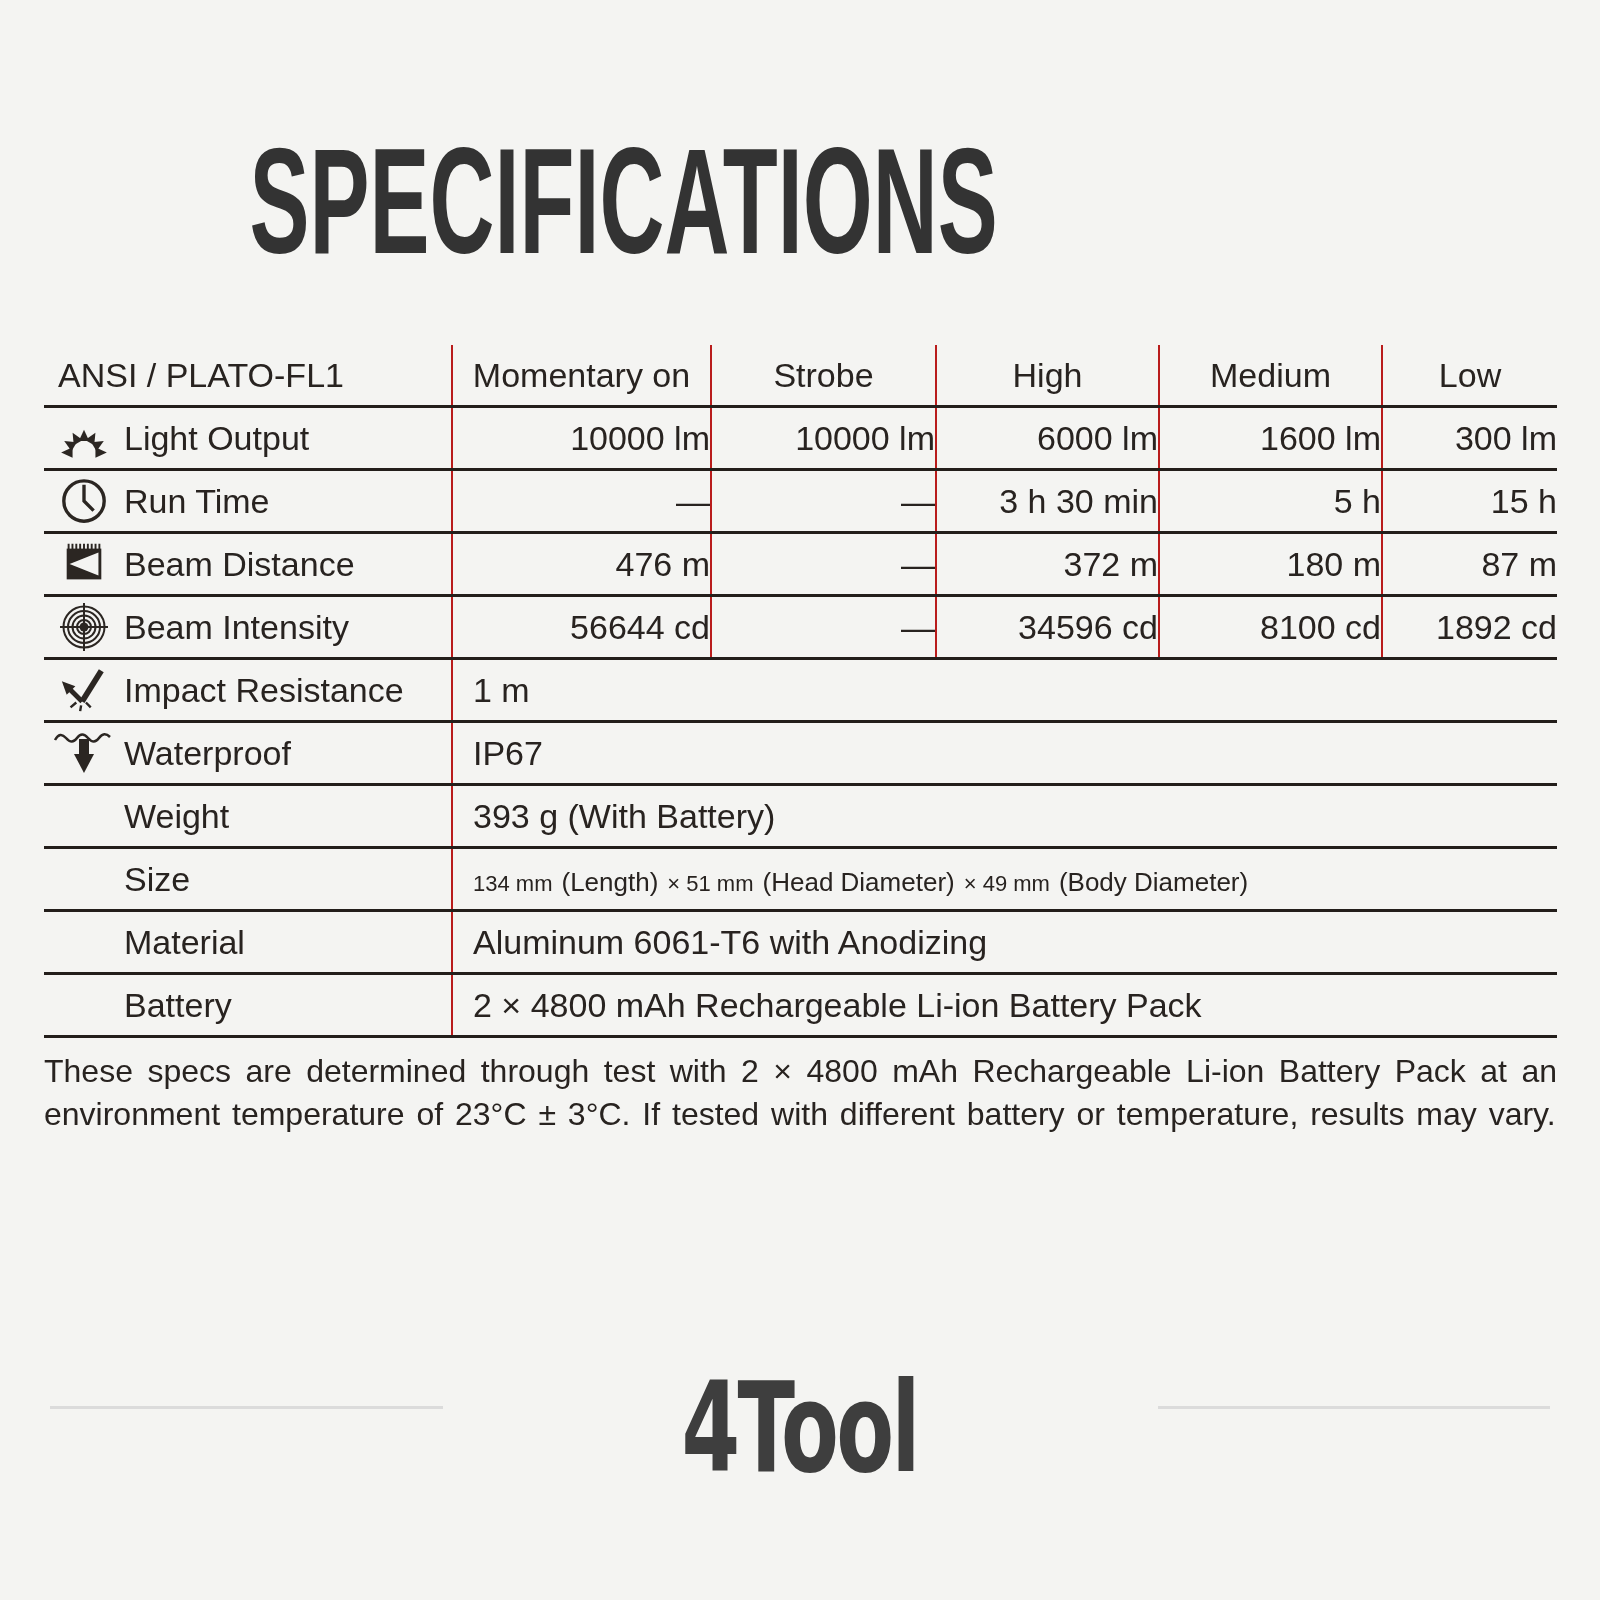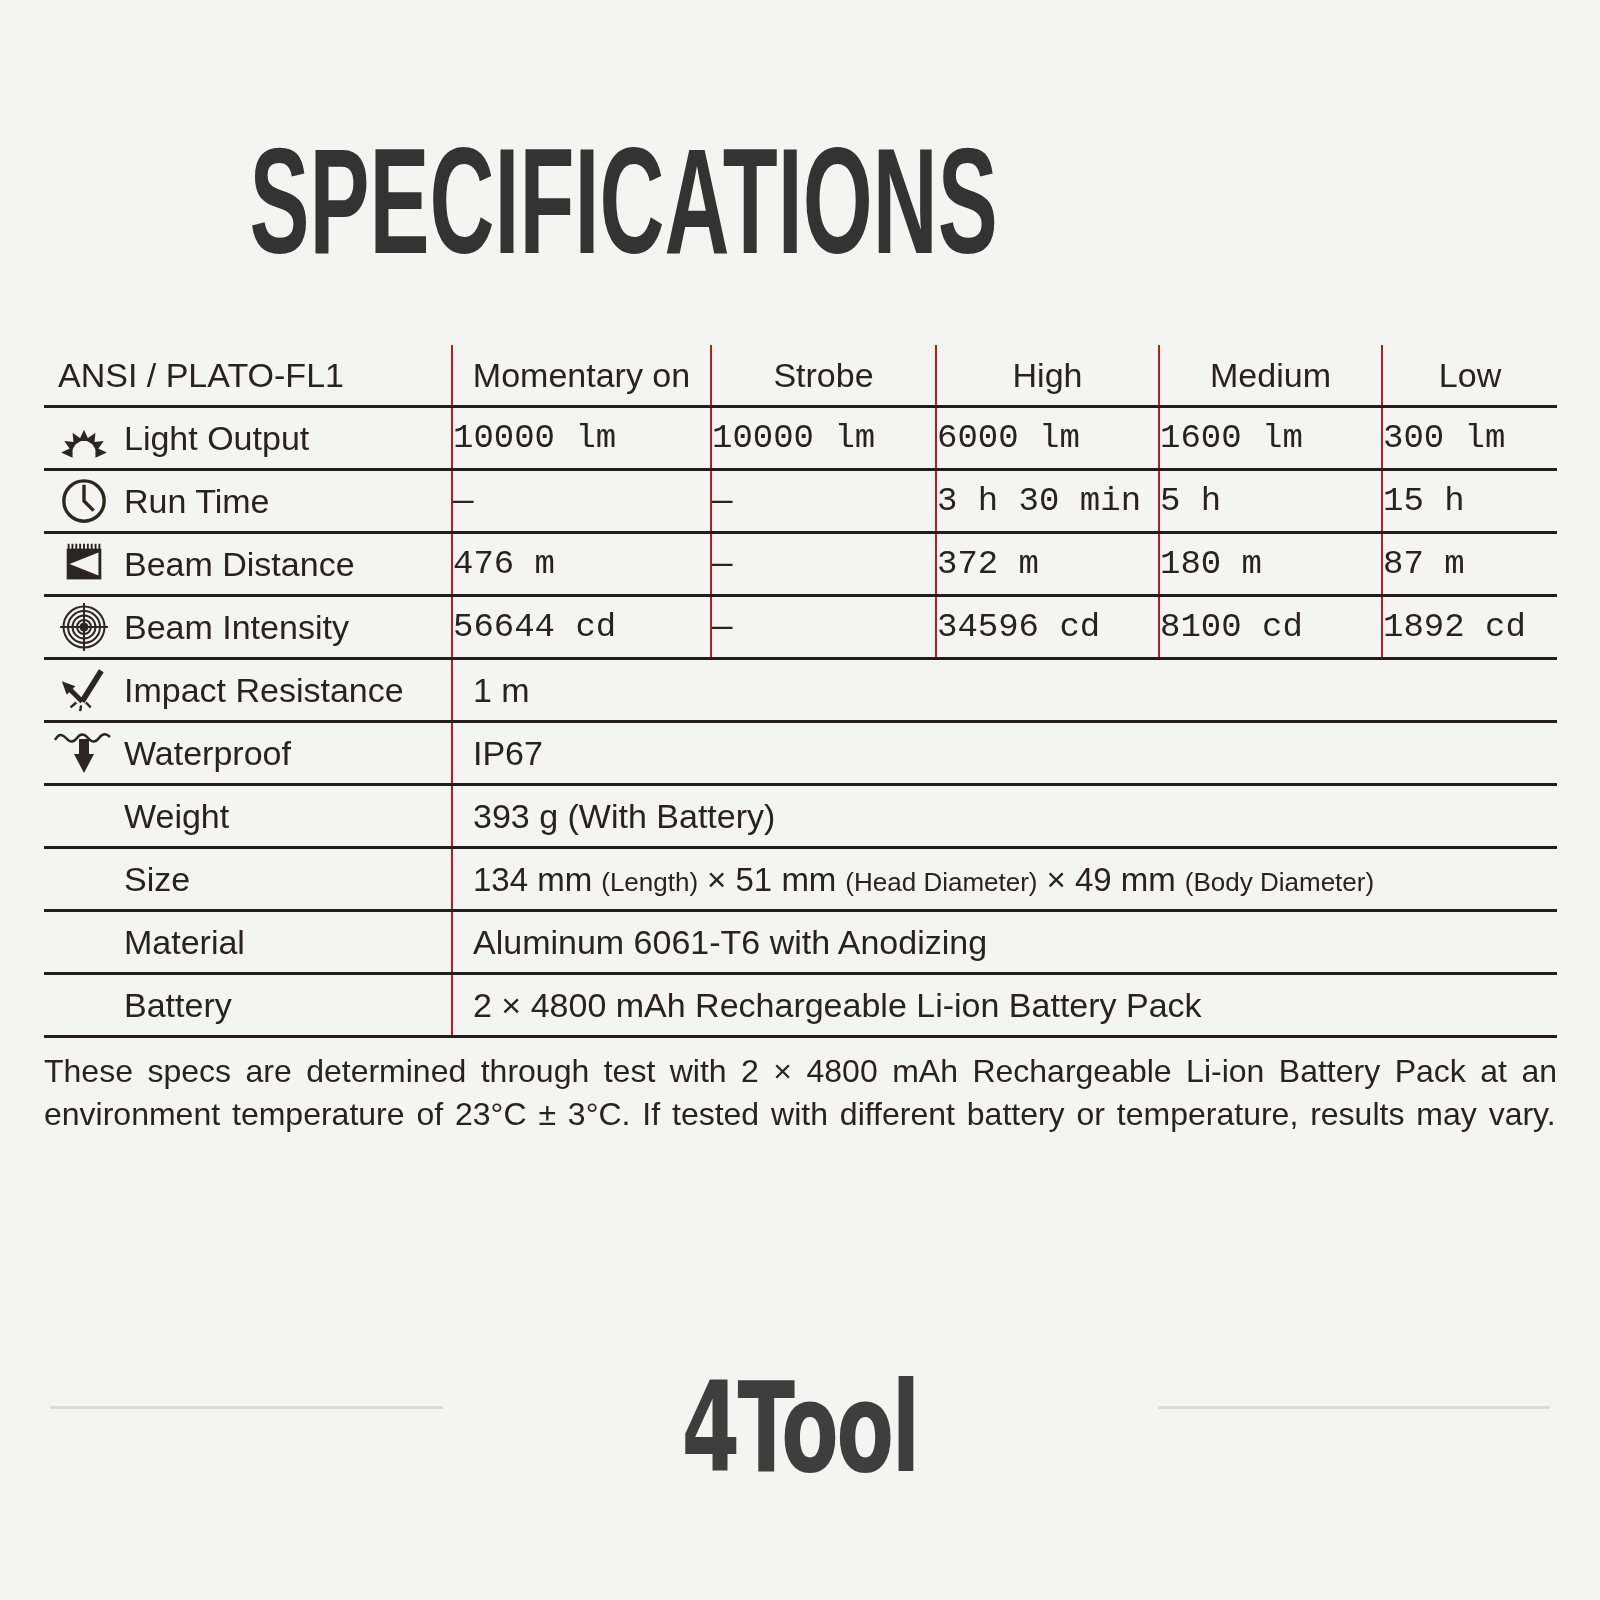--- a/index.html
+++ b/index.html
@@ -21,26 +21,26 @@
     position:absolute; top:345px; left:44px; width:1513px;
     border-collapse:collapse; table-layout:fixed;
   }
   .spec-table th, .spec-table td {
     height:60px; padding:0; font-size:34px; font-weight:normal;
     border-bottom:3px solid #231e1b; color:#282320;
   }
   .spec-table th { text-align:center; }
   .spec-table th.std-cell { text-align:left; padding-left:14px; }
   .vline { border-left:2px solid #b91c1c; }
-  td.val { text-align:left;font-family:Liberation Mono, monospace; }
+  td.val { text-align:right; }
   td.val-span { text-align:left; padding-left:20px; }
   .label-inner { display:flex; align-items:center; height:100%; }
   .icon-box { flex:0 0 80px; width:80px; display:flex; align-items:center; justify-content:center; }
   .row-label { white-space:nowrap; }
-  .seg-big { font-size:33px; margin-right:9px; }
+  .seg-big { font-size:22px; margin-right:9px; }
   .seg-small { font-size:26px; margin-right:9px; }
   .icon-box svg { display:block; }
 
   
   .footnote {
     position:absolute; top:1018px; left:44px; width:1513px;
     font-size:32px; line-height:43px; text-align:justify; text-align-last:left;
     word-spacing:3px; color:#282320;
   }
 

